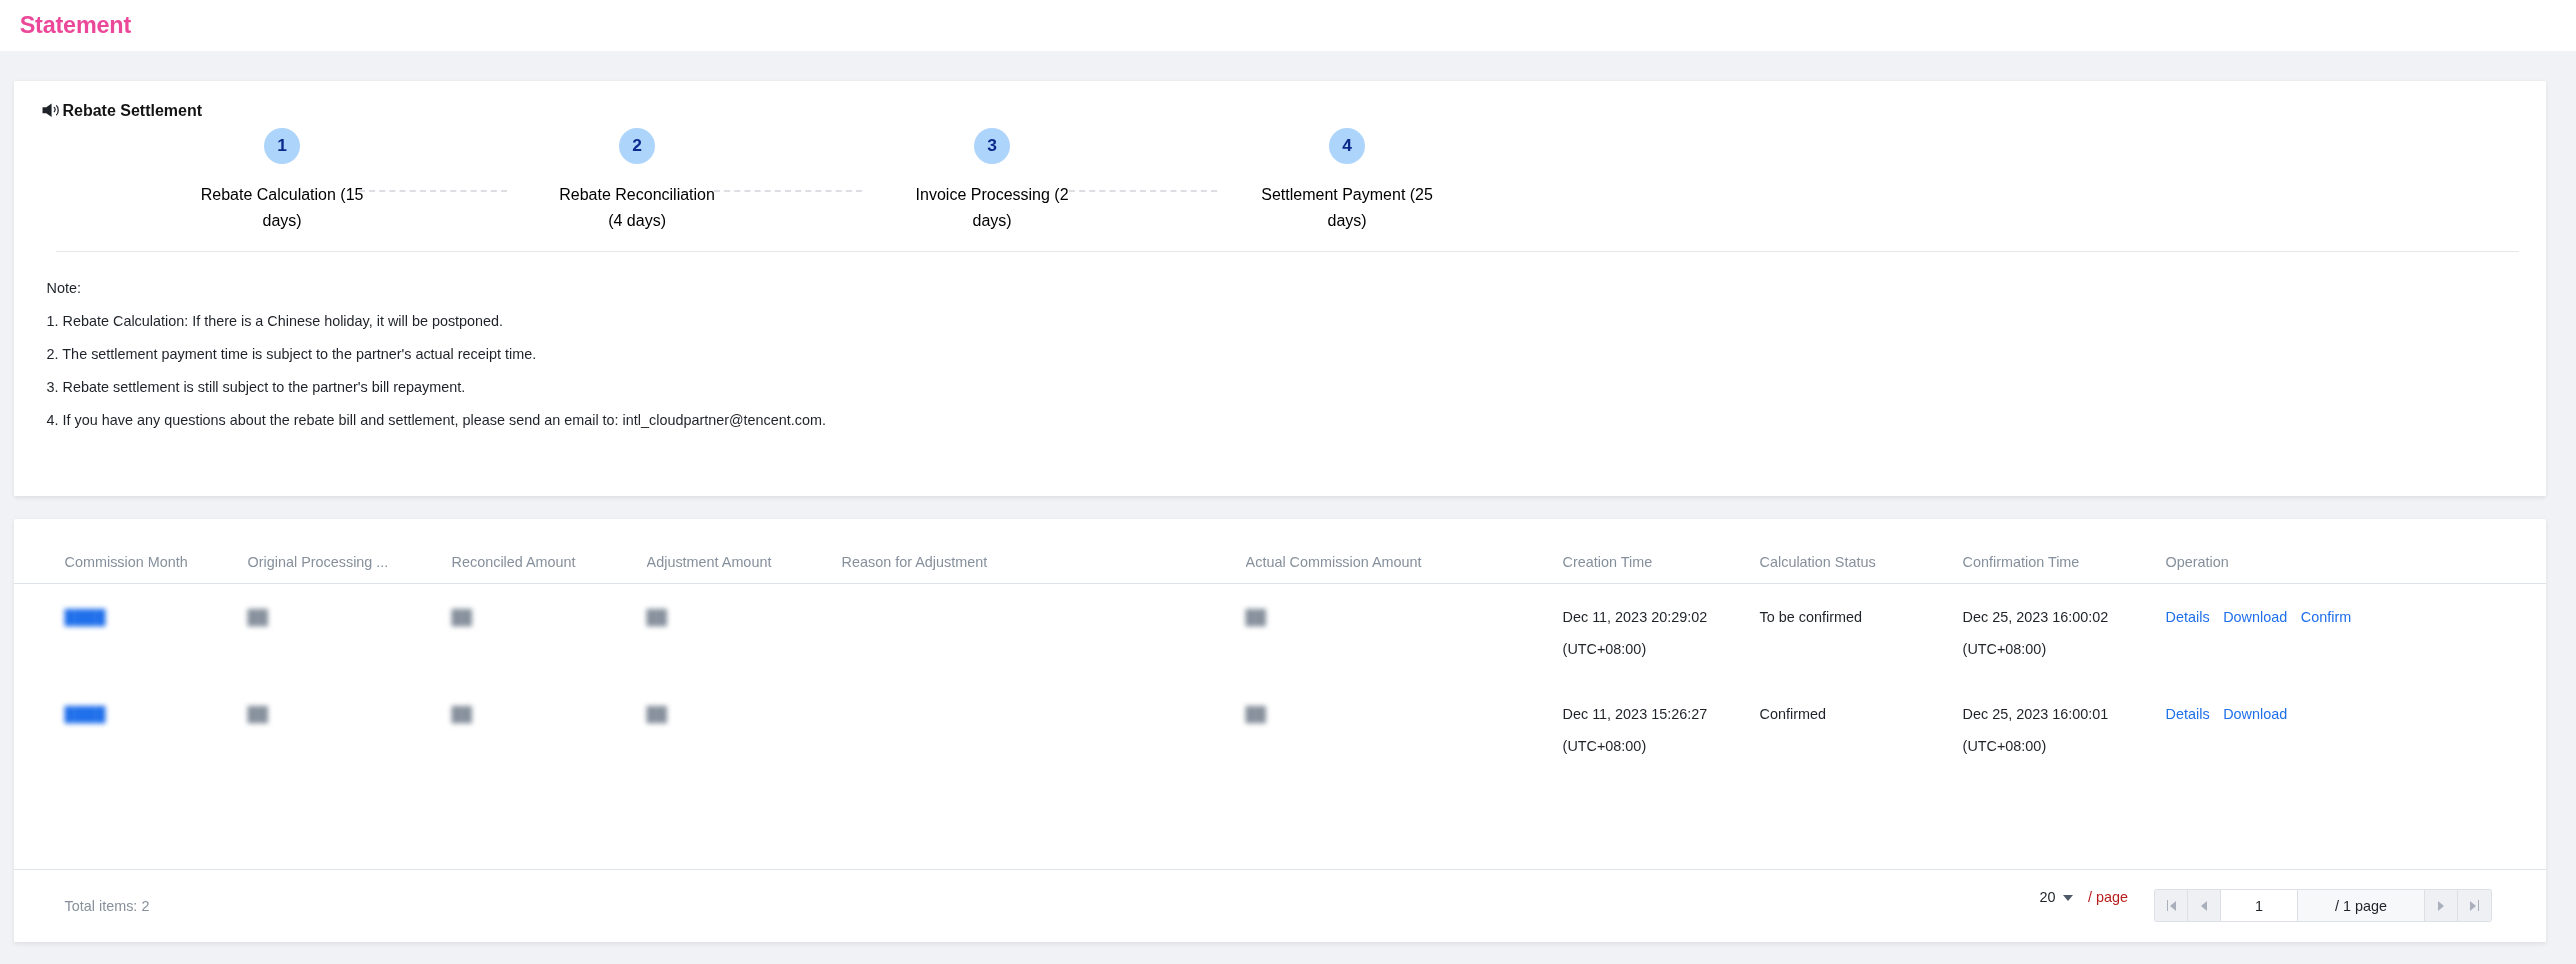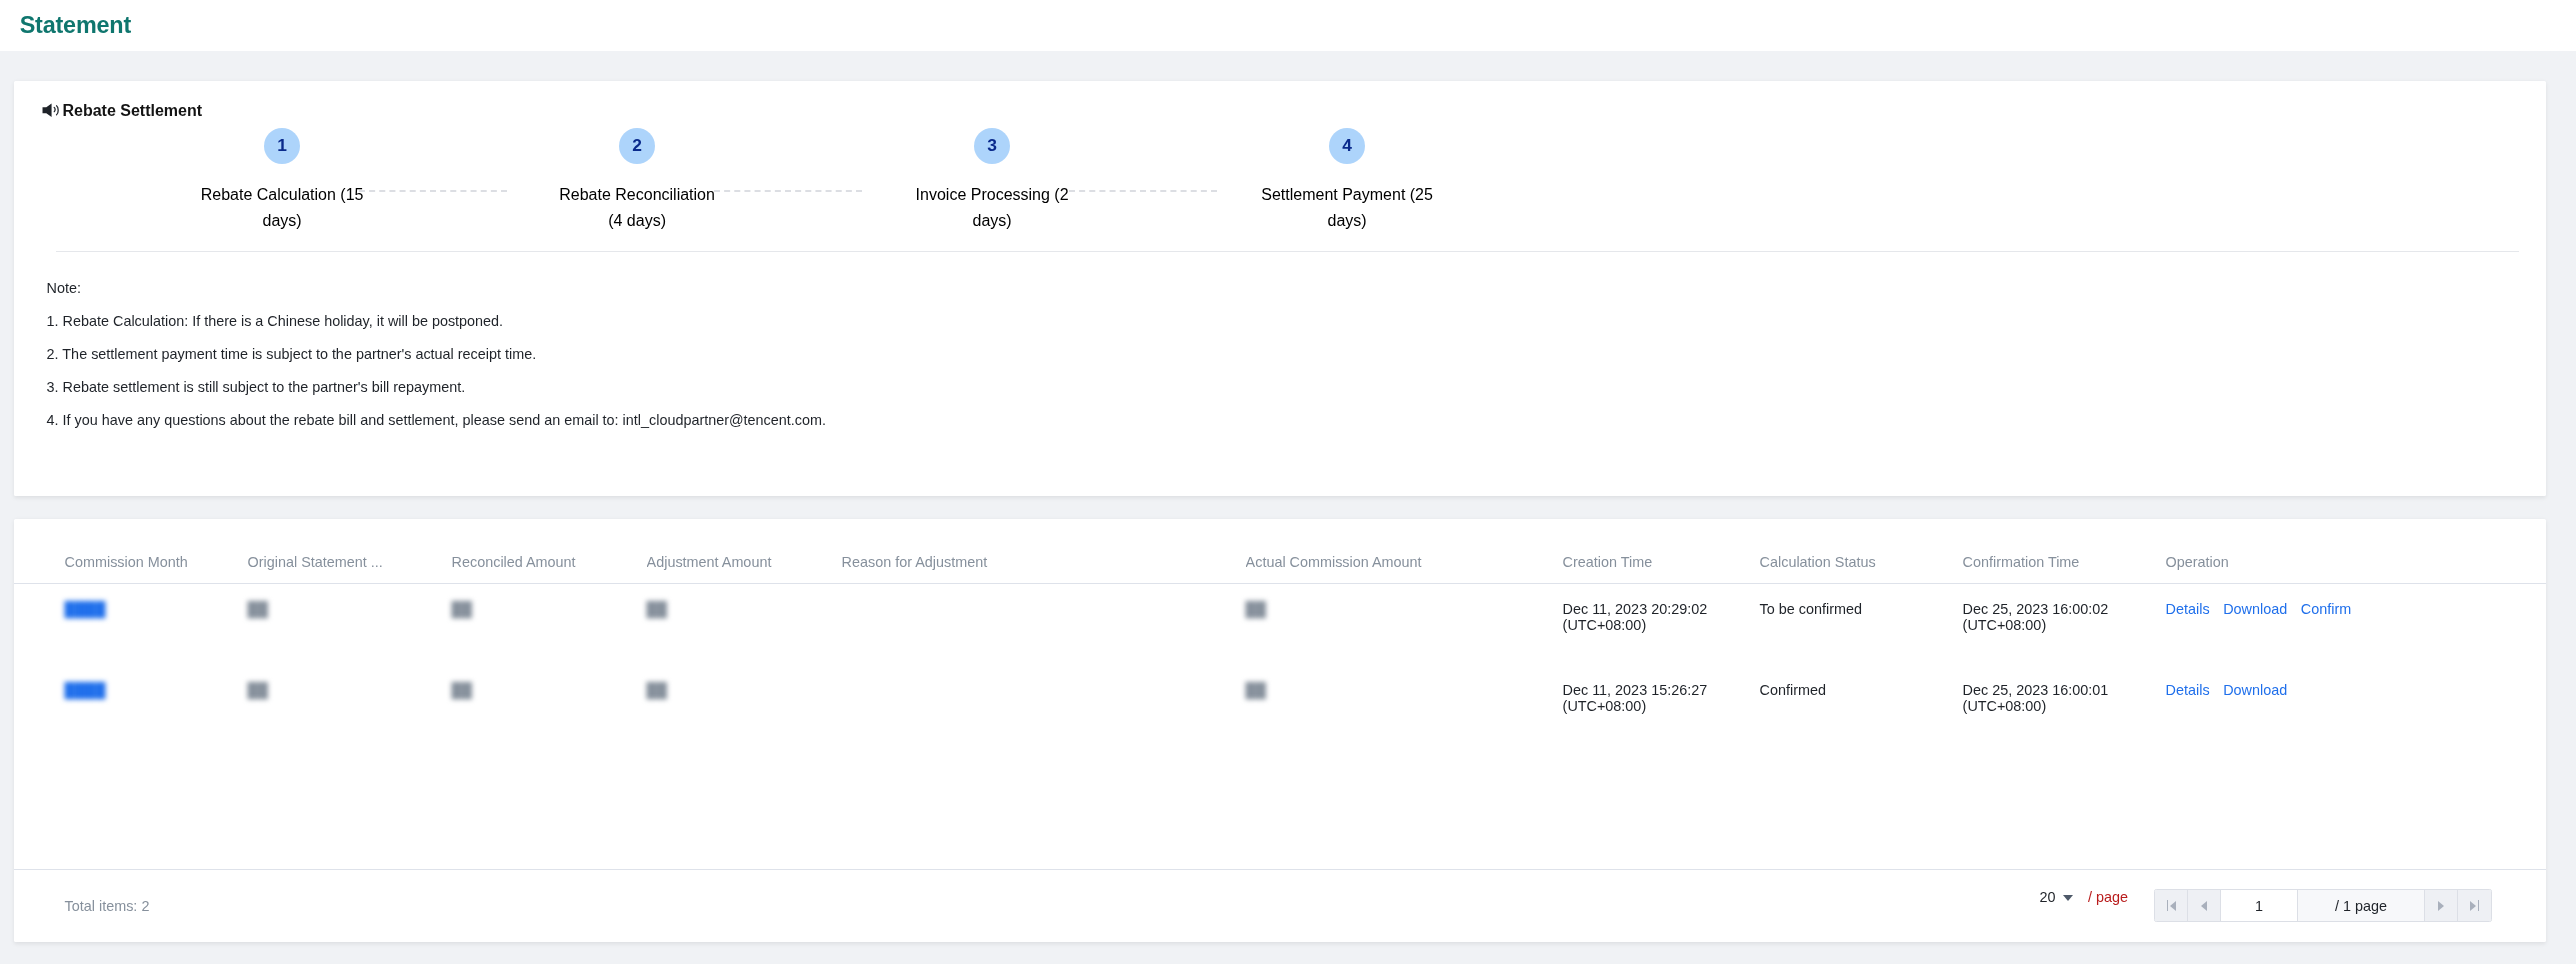--- a/index.html
+++ b/index.html
@@ -15,21 +15,21 @@
   .page-header {
     height: 51px;
     background: #ffffff;
     display: flex;
     align-items: center;
     padding-left: 19.7px;
   }
   .page-title {
     font-size: 23.4px;
     font-weight: bold;
-    color: #0f766e;
+    color: #ec4899;
     letter-spacing: -0.2px;
   }
 
   
   .card {
     background: #ffffff;
     margin: 0 30px 0 13.6px;
     border-radius: 1.5px;
     box-shadow: 0 1.5px 4.5px rgba(0,0,0,0.08);
   }
@@ -134,21 +134,21 @@
     white-space: nowrap;
     overflow: hidden;
     text-overflow: ellipsis;
   }
   .tbl th:first-child, .tbl td:first-child { padding-left: 51px; }
   .tbl td {
     font-size: 14.4px;
     color: #1F2329;
     padding: 16.6px 0 16.6px 0;
     vertical-align: top;
-    line-height: 16px;
+    line-height: 32px;
   }
   .tbl tbody tr { height: 82px; }
 
   
   .c-month  { width: 234px; }
   .c-orig   { width: 204px; }
   .c-recon  { width: 195px; }
   .c-adjamt { width: 195px; }
   .c-reason { width: 404px; }
   .c-actual { width: 317px; }
@@ -306,21 +306,21 @@
     <div class="note-line">4. If you have any questions about the rebate bill and settlement, please send an email to: intl_cloudpartner@tencent.com.</div>
   </div>
 </div>
 
 <div class="card card-table">
 
   <table class="tbl">
     <thead>
       <tr>
         <th class="c-month">Commission Month</th>
-        <th class="c-orig">Original Statement ...</th>
+        <th class="c-orig">Original Processing ...</th>
         <th class="c-recon">Reconciled Amount</th>
         <th class="c-adjamt">Adjustment Amount</th>
         <th class="c-reason">Reason for Adjustment</th>
         <th class="c-actual">Actual Commission Amount</th>
         <th class="c-create">Creation Time</th>
         <th class="c-status">Calculation Status</th>
         <th class="c-conf">Confirmation Time</th>
         <th class="c-oper">Operation</th>
       </tr>
     </thead>

